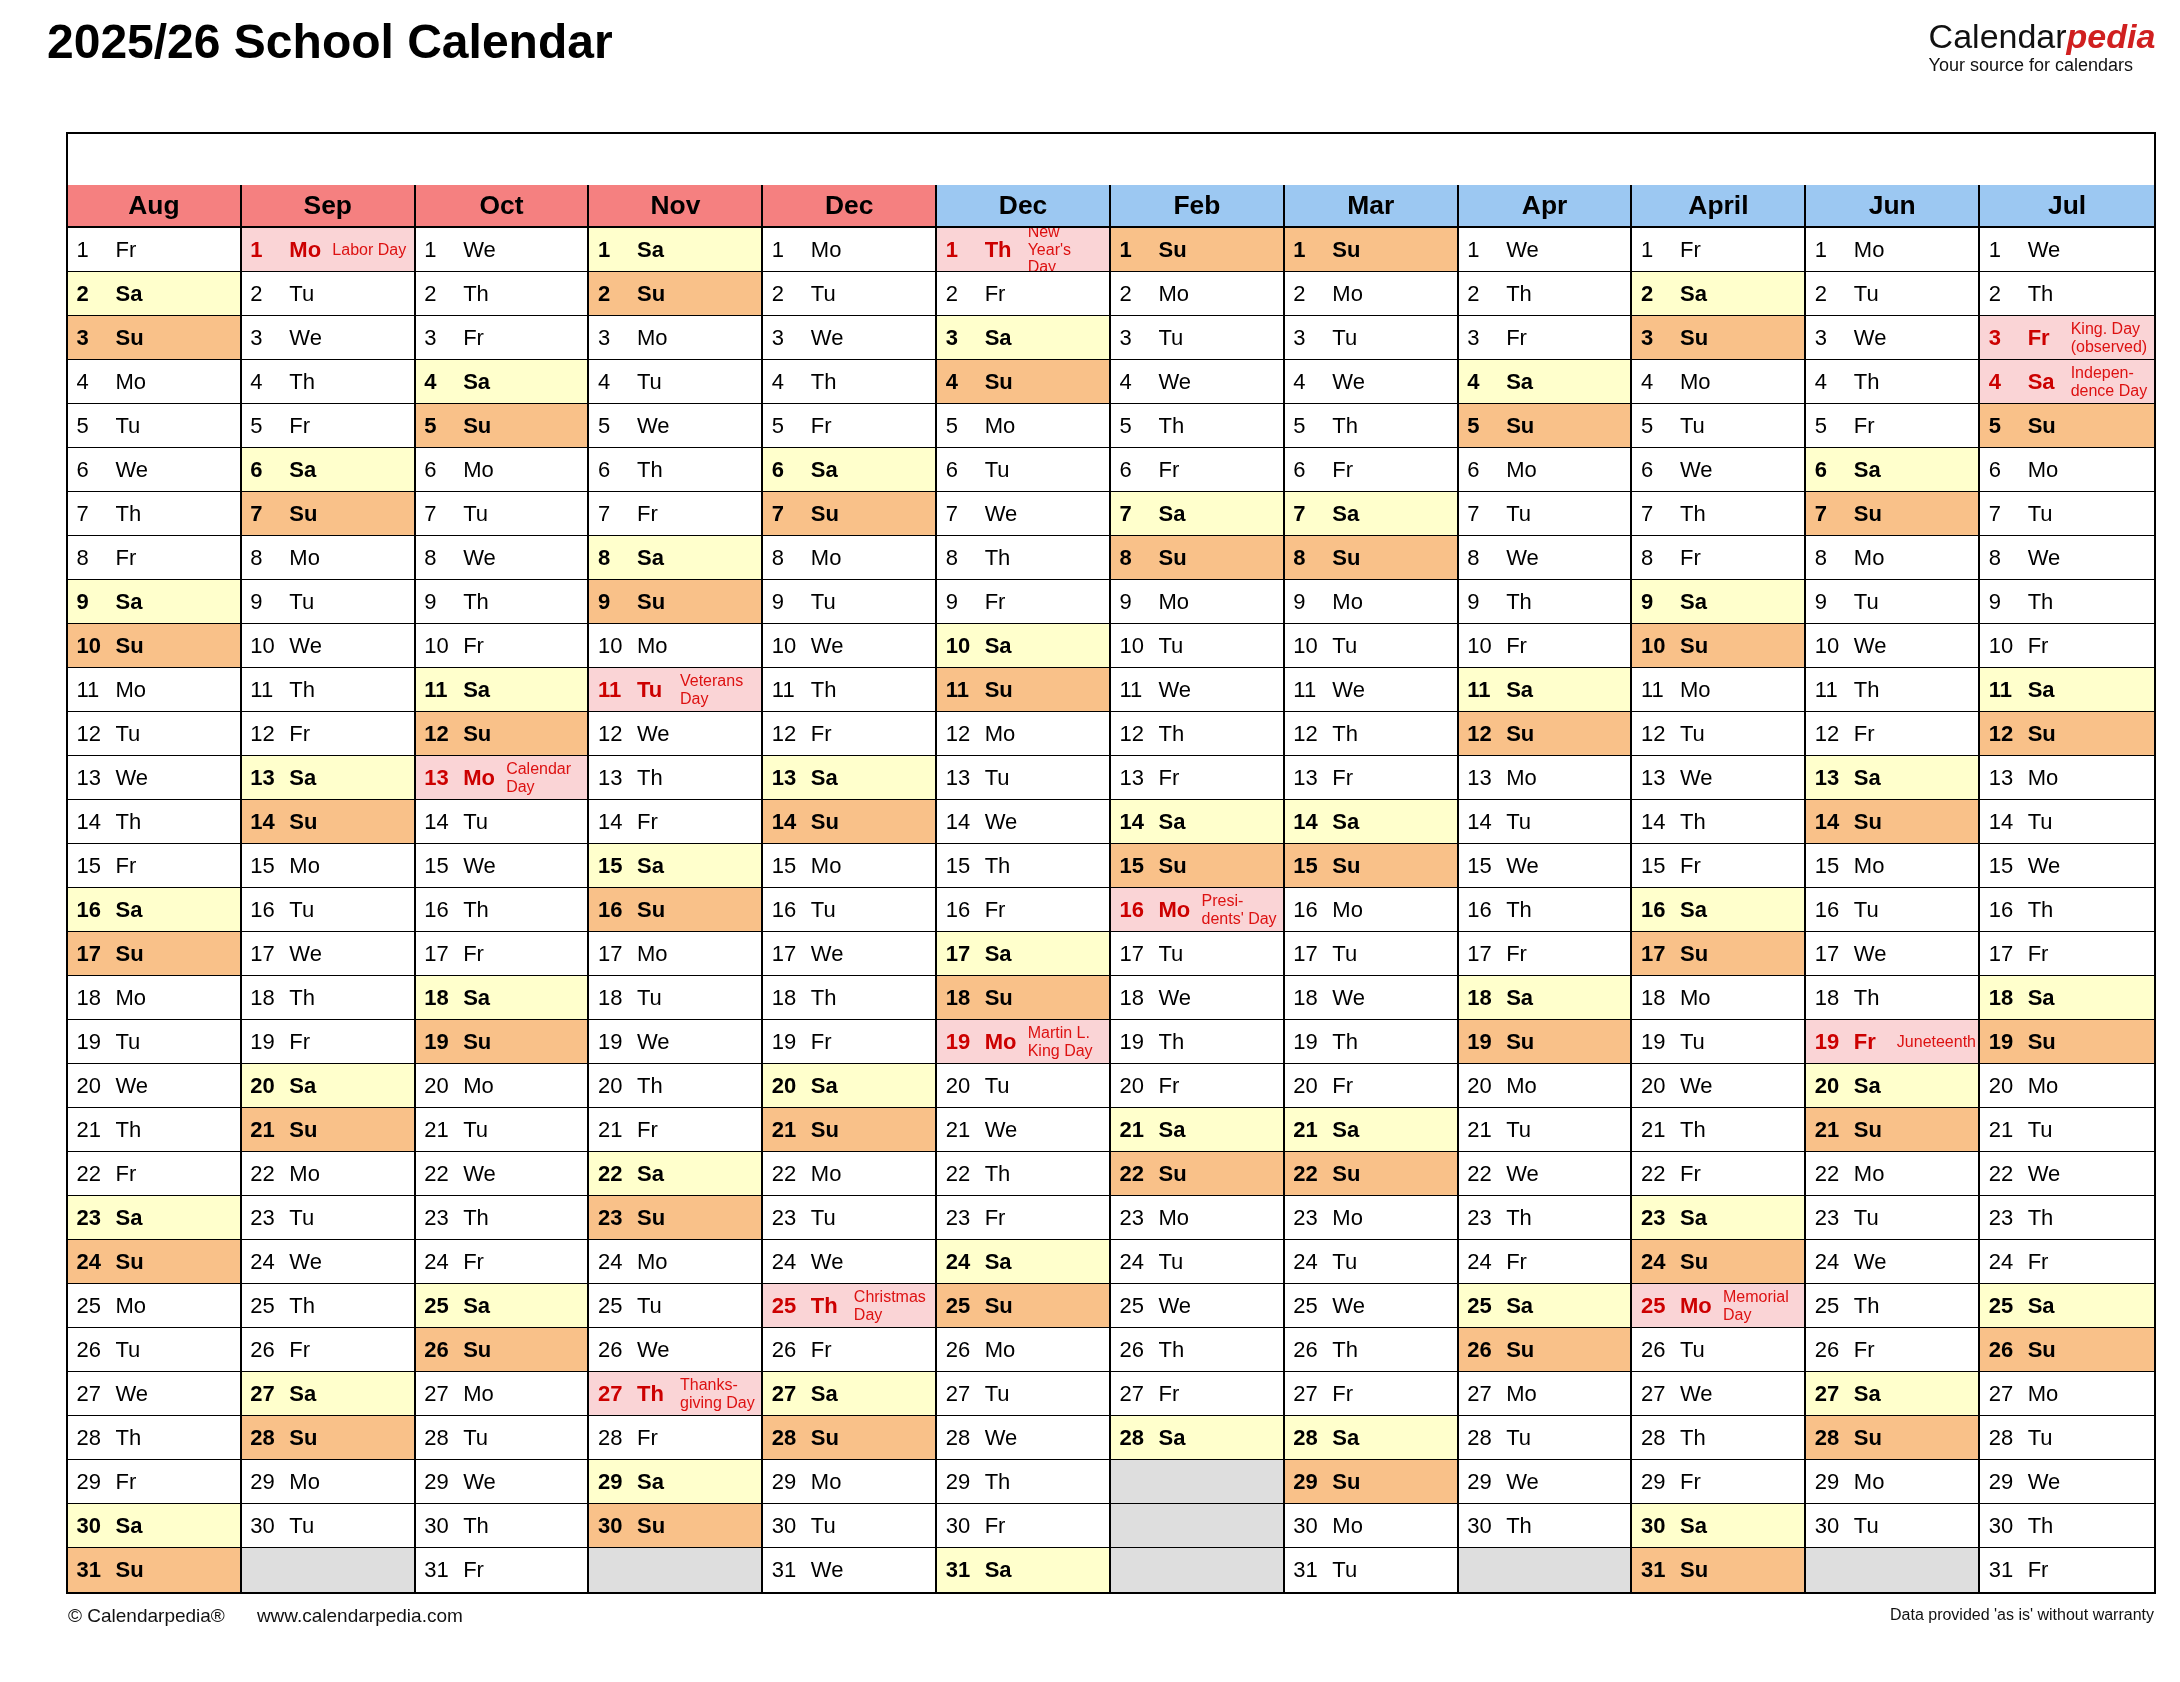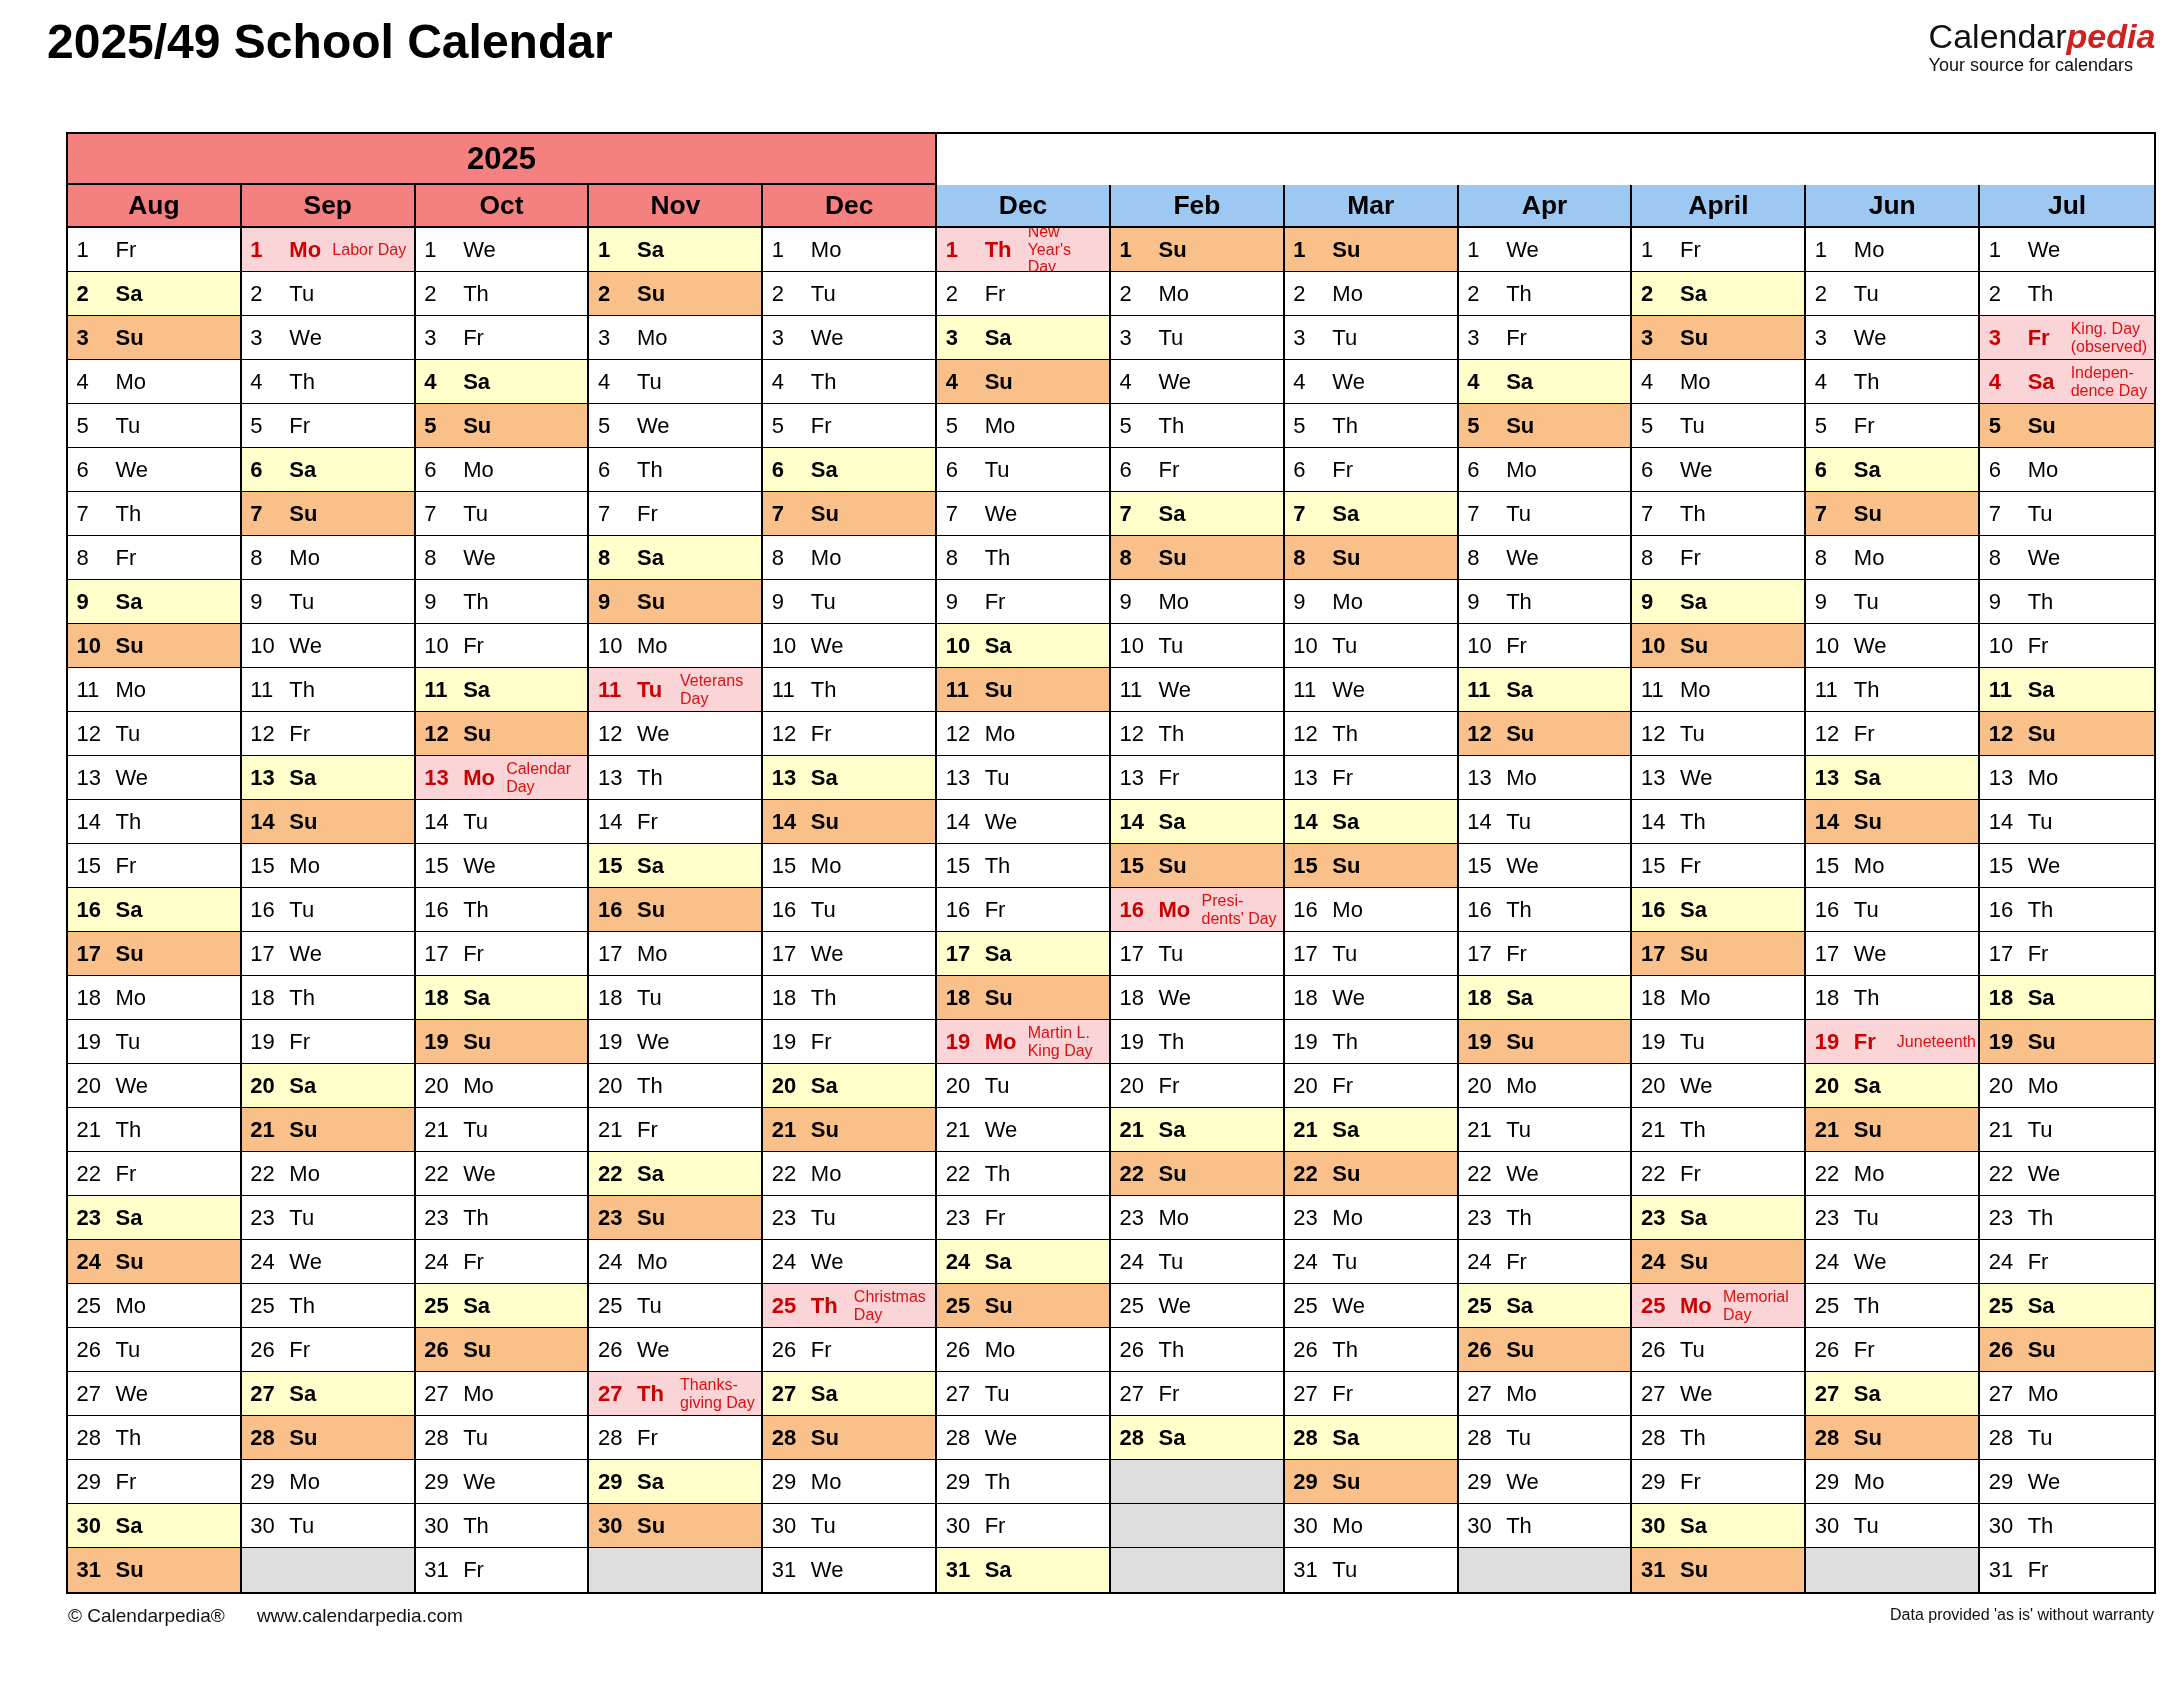--- a/index.html
+++ b/index.html
@@ -70,29 +70,28 @@
     position:absolute;left:68px;top:1605px;font-size:19px;color:#111;
   }
   .footer-left .url{margin-left:32px;}
   .footer-right{
     position:absolute;right:27px;top:1606px;font-size:16px;color:#111;
   }
 </style>
 </head>
 <body>
 
-<div class="page-title">2025/49 School Calendar</div>
+<div class="page-title">2025/26 School Calendar</div>
 
 <div class="brand">
   <div class="brand-line"><span class="brand-black">Calendar</span><span class="brand-red">pedia</span></div>
   <div class="brand-tagline">Your source for calendars</div>
 </div>
 
 <div class="cal" id="cal">
-    <div class="cell year-head y2025" style="grid-column: 1 / span 5;">2025</div>
     <div class="cell month-head y2025" style="grid-column: 1;">Aug</div>
     <div class="cell month-head y2025" style="grid-column: 2;">Sep</div>
     <div class="cell month-head y2025" style="grid-column: 3;">Oct</div>
     <div class="cell month-head y2025" style="grid-column: 4;">Nov</div>
     <div class="cell month-head y2025" style="grid-column: 5;">Dec</div>
     <div class="cell month-head y2026" style="grid-column: 6;">Dec</div>
     <div class="cell month-head y2026" style="grid-column: 7;">Feb</div>
     <div class="cell month-head y2026" style="grid-column: 8;">Mar</div>
     <div class="cell month-head y2026" style="grid-column: 9; text-align: center;">Apr</div>
     <div class="cell month-head y2026" style="grid-column: 10;">April</div>

